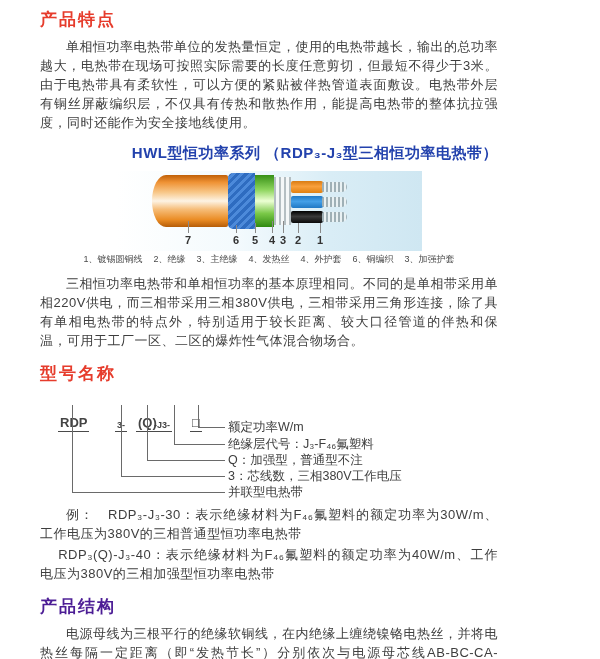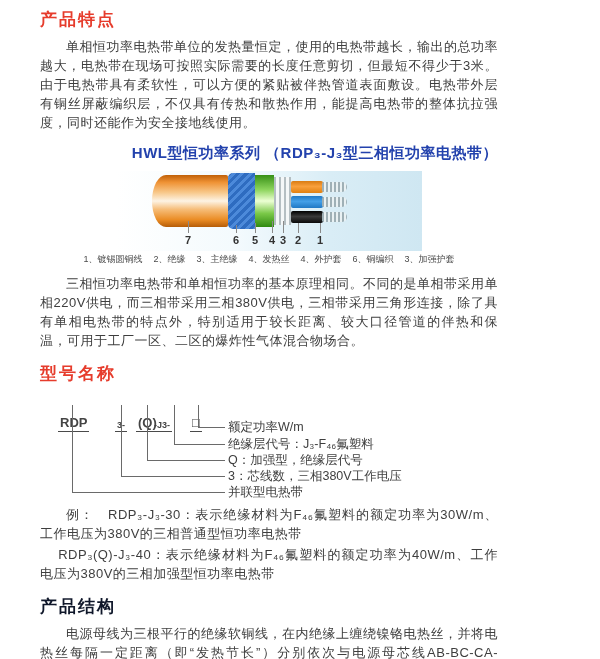--- a/index.html
+++ b/index.html
@@ -4,21 +4,21 @@
 <style>
   html,body{margin:0;padding:0;background:#ffffff;}
   .page{
     width:532px;height:659px;box-sizing:border-box;
     padding:8px 34px 8px 40px;
     font-family:"Liberation Sans","DejaVu Sans",sans-serif;
     color:#3e3e3e;background:#ffffff;overflow:hidden;
   }
   .heading{font-weight:bold;font-size:17px;letter-spacing:2px;margin:0 0 6px 0;}
   .heading.red{color:#e63c2c;}
-  .heading.orange{color:#0f172a;}
+  .heading.orange{color:#4c1d95;}
   .series-title{
     color:#2342ad;font-weight:bold;font-size:15px;letter-spacing:0.5px;
     margin:12px 0 8px 0;
     text-align:right;
   }
   p.body{
     font-size:13px;line-height:19px;margin:0;text-align:justify;
     text-indent:2em;color:#3e3e3e;letter-spacing:0.5px;
   }
   p.body.first{margin-bottom:12px;}
@@ -146,21 +146,21 @@
     <span class="part" style="left:150px;">□</span>
 
     <div class="conn" style="left:158px;top:18px;width:26px; height:22px;"></div>
     <div class="conn" style="left:134px;top:18px;width:50px; height:39px;"></div>
     <div class="conn" style="left:107px;top:18px;width:77px; height:55px;"></div>
     <div class="conn" style="left:81px; top:18px;width:103px;height:71px;"></div>
     <div class="conn" style="left:32px; top:18px;width:152px;height:87px;"></div>
 
     <div class="mlabel" style="top:32px;">额定功率W/m</div>
     <div class="mlabel" style="top:49px;">绝缘层代号：J₃-F₄₆氟塑料</div>
-    <div class="mlabel" style="top:65px;">Q：加强型，绝缘层代号</div>
+    <div class="mlabel" style="top:65px;">Q：加强型，普通型不注</div>
     <div class="mlabel" style="top:81px;">3：芯线数，三相380V工作电压</div>
     <div class="mlabel" style="top:97px;">并联型电热带</div>
   </div>
 
   <p class="example">例：　RDP₃-J₃-30：表示绝缘材料为F₄₆氟塑料的额定功率为30W/m、工作电压为380V的三相普通型恒功率电热带</p>
   <p class="example example2">RDP₃(Q)-J₃-40：表示绝缘材料为F₄₆氟塑料的额定功率为40W/m、工作电压为380V的三相加强型恒功率电热带</p>
 
   <div class="heading orange sect-structure">产品结构</div>
   <p class="body">电源母线为三根平行的绝缘软铜线，在内绝缘上缠绕镍铬电热丝，并将电热丝每隔一定距离（即“发热节长”）分别依次与电源母芯线AB-BC-CA-AB……反复循环连接，在每二相间形成连续的并联电阻。当母芯线通三相电后，各关联电阻发热，因而形成一条连续的三相供电的加热带，而且可以根据使用情况任意剪切。</p>
 

